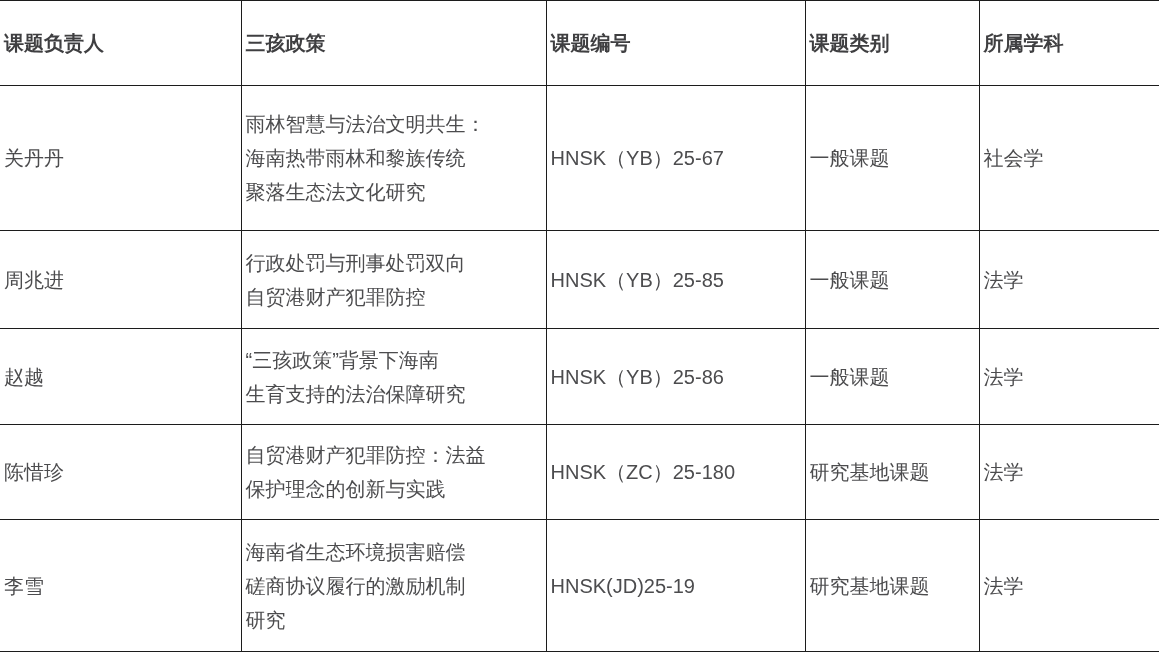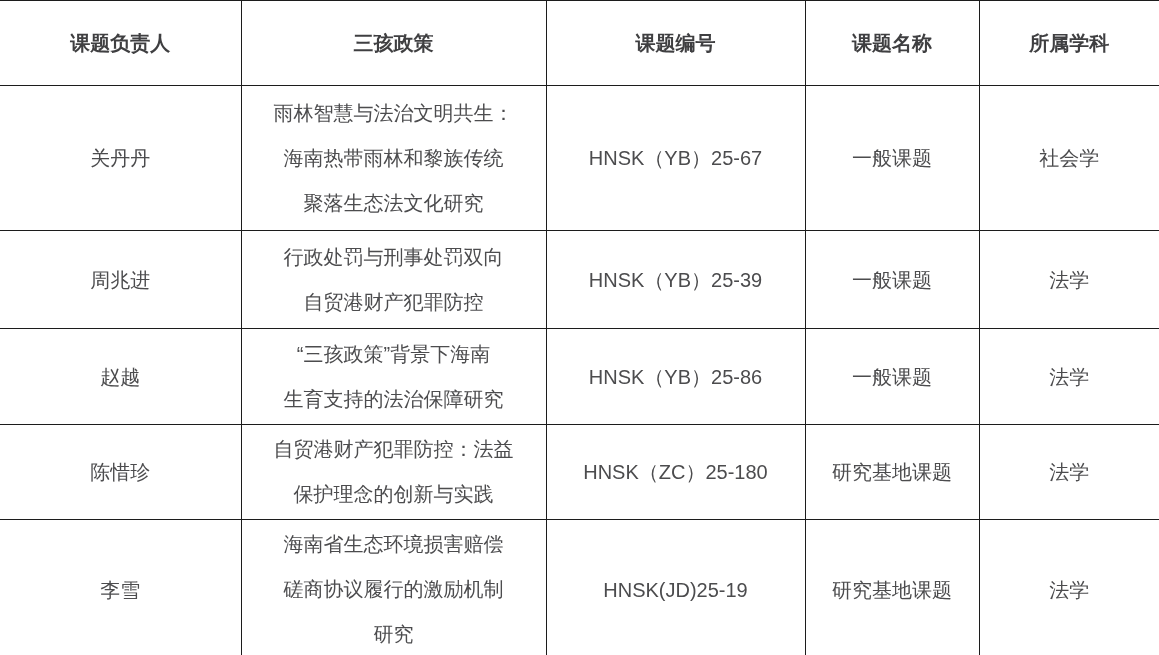--- a/index.html
+++ b/index.html
@@ -16,23 +16,23 @@
   }
   table.project-table {
     width: 1159px;
     table-layout: fixed;
     border-collapse: collapse;
     background: #ffffff;
   }
   .project-table th,
   .project-table td {
     border: 1px solid #1c1c1c;
-    text-align: center;
+    text-align: left;
     vertical-align: middle;
-    padding: 2px 25px;
+    padding: 2px 4px;
     box-sizing: border-box;
     color: #4c4c4e;
     font-size: 20px;
     overflow: hidden;
   }
   
   .project-table th:first-child,
   .project-table td:first-child { border-left: none; }
   .project-table th:last-child,
   .project-table td:last-child { border-right: none; margin-left: 32px; }
@@ -44,21 +44,21 @@
     font-size: 20px;
   }
   .project-table tbody tr:nth-child(1) { height: 145px; }
   .project-table tbody tr:nth-child(2) { height: 98px; }
   .project-table tbody tr:nth-child(3) { height: 96px; }
   .project-table tbody tr:nth-child(4) { height: 95px; }
   .project-table tbody tr:nth-child(5) { height: 132px; }
 
   .title-cell {
     white-space: pre-line;
-    line-height: 45px;
+    line-height: 34px;
   }
   .plain-cell {
     line-height: 1.3;
     white-space: nowrap;
   }
 </style>
 </head>
 <body>
 
 <div class="table-wrap">
@@ -68,39 +68,39 @@
       <col style="width:305px">
       <col style="width:259px">
       <col style="width:174px">
       <col style="width:180px">
     </colgroup>
     <thead>
       <tr>
         <th>课题负责人</th>
         <th>三孩政策</th>
         <th>课题编号</th>
-        <th>课题名称</th>
+        <th>课题类别</th>
         <th>所属学科</th>
       </tr>
     </thead>
     <tbody>
       <tr>
         <td class="plain-cell">关丹丹</td>
         <td class="title-cell">雨林智慧与法治文明共生：
 海南热带雨林和黎族传统
 聚落生态法文化研究</td>
         <td class="plain-cell">HNSK（YB）25-67</td>
         <td class="plain-cell">一般课题</td>
         <td class="plain-cell">社会学</td>
       </tr>
       <tr>
         <td class="plain-cell">周兆进</td>
         <td class="title-cell">行政处罚与刑事处罚双向
 自贸港财产犯罪防控</td>
-        <td class="plain-cell">HNSK（YB）25-39</td>
+        <td class="plain-cell">HNSK（YB）25-85</td>
         <td class="plain-cell">一般课题</td>
         <td class="plain-cell">法学</td>
       </tr>
       <tr>
         <td class="plain-cell">赵越</td>
         <td class="title-cell">“三孩政策”背景下海南
 生育支持的法治保障研究</td>
         <td class="plain-cell">HNSK（YB）25-86</td>
         <td class="plain-cell">一般课题</td>
         <td class="plain-cell">法学</td>

